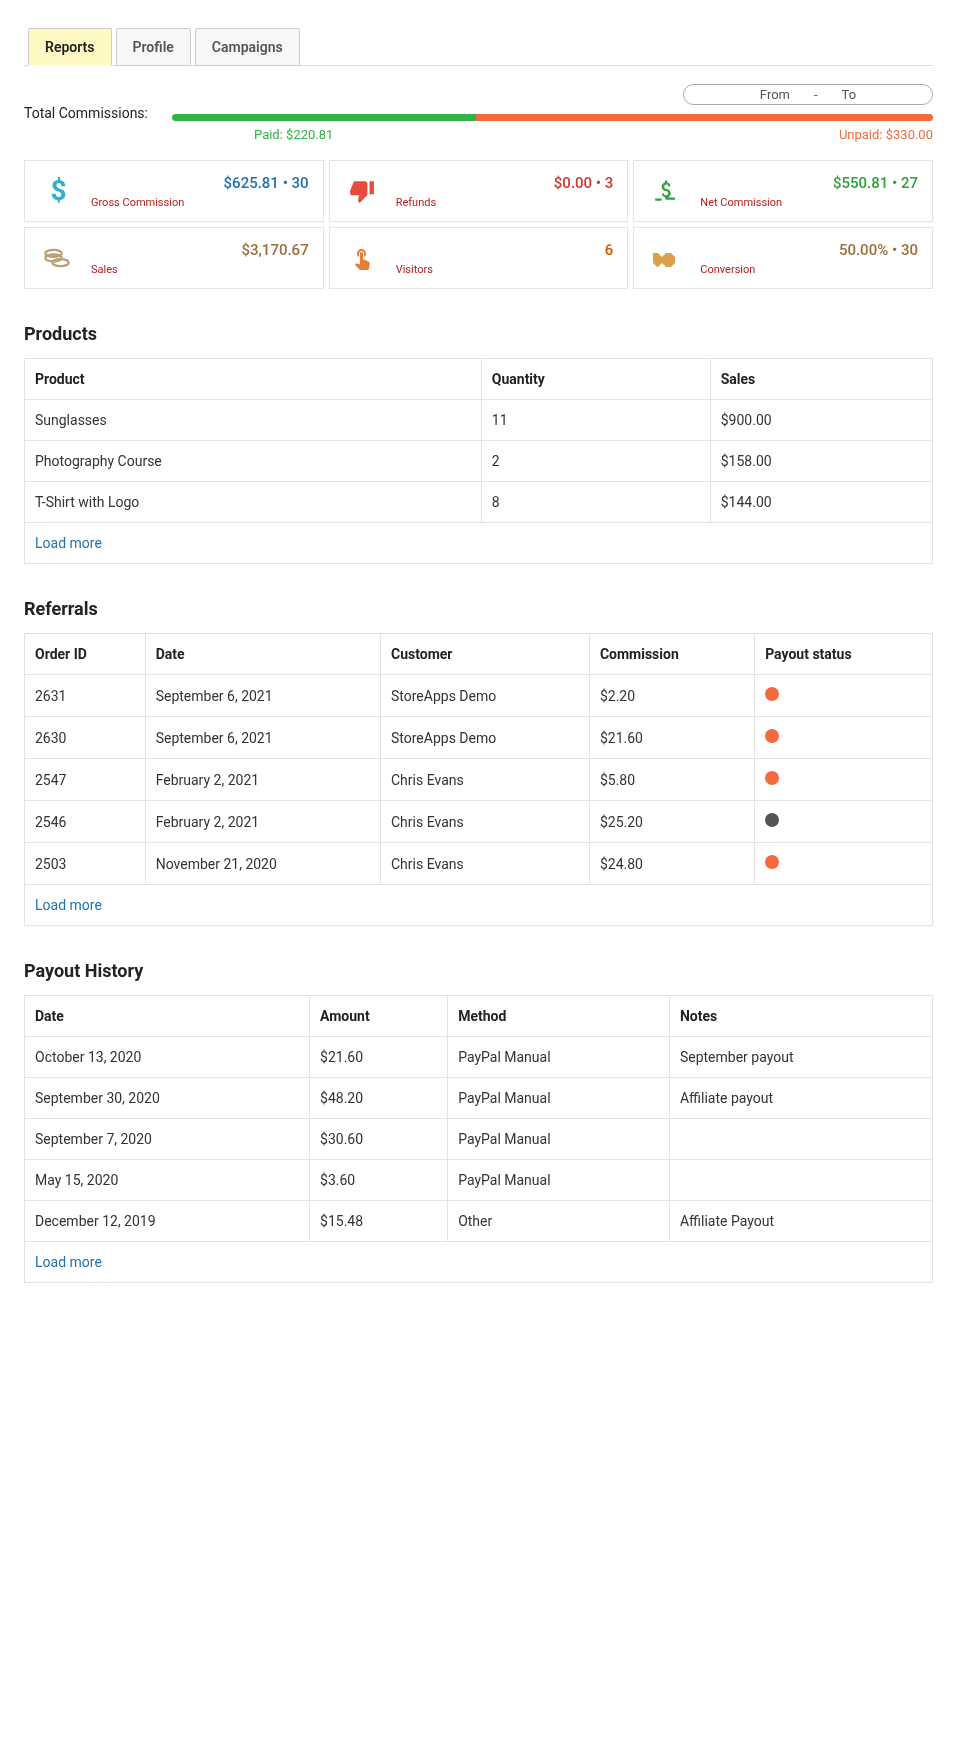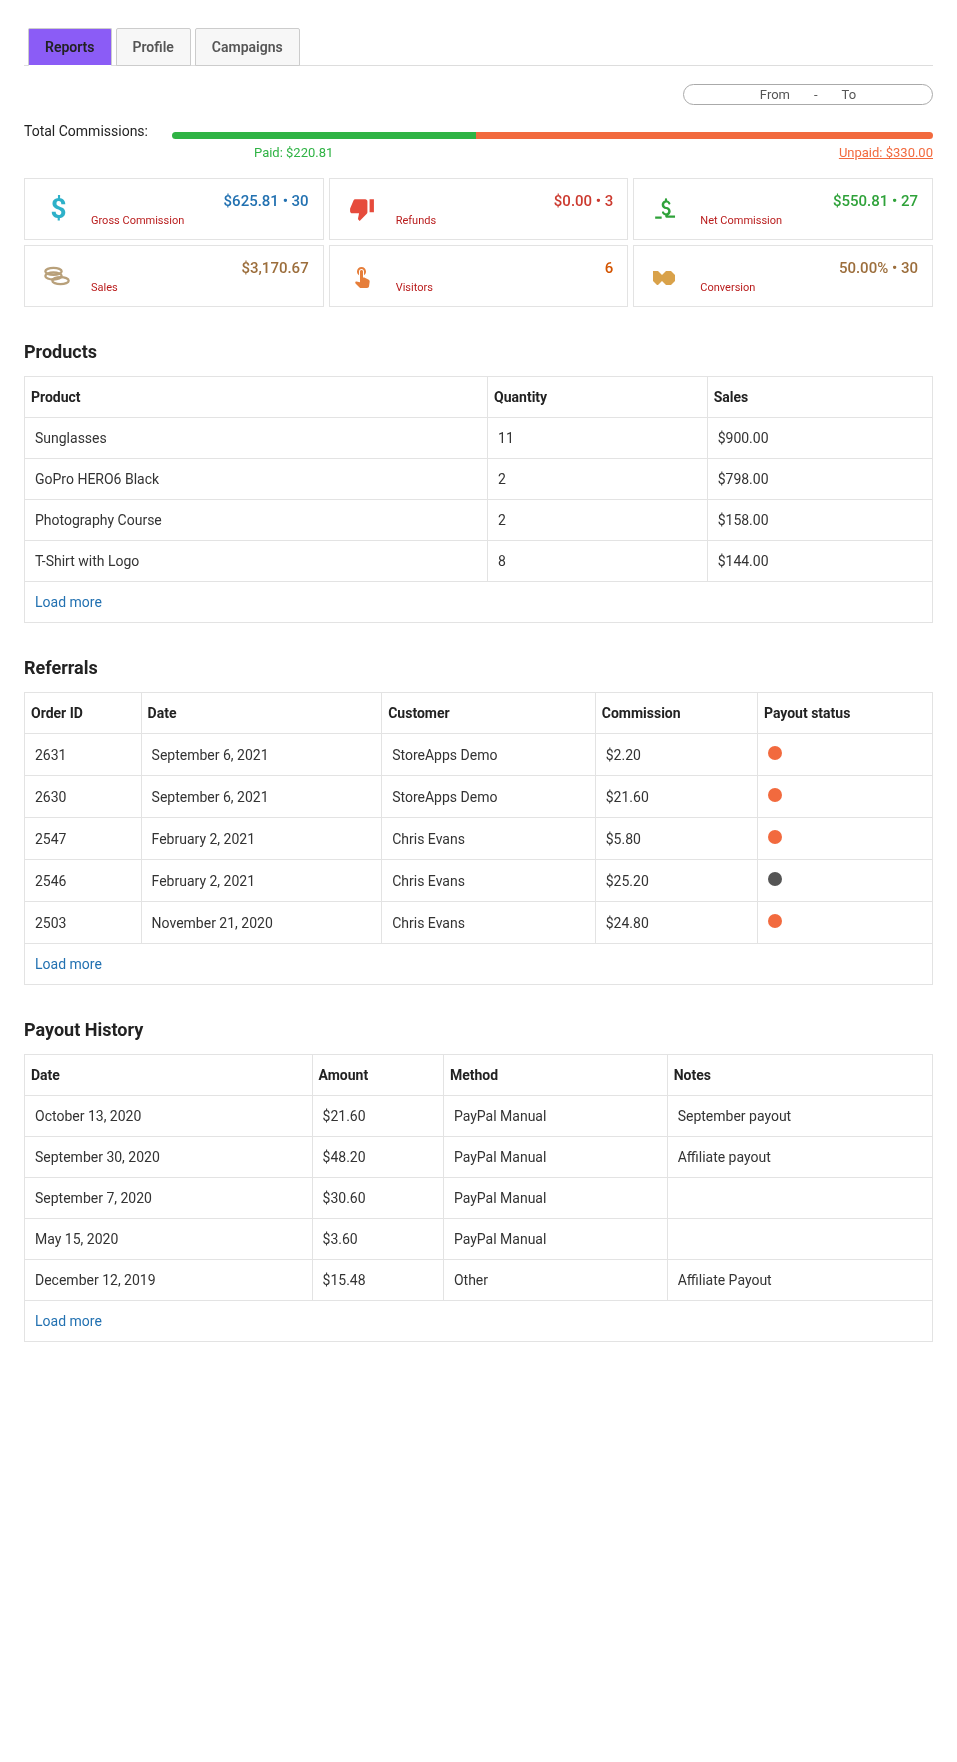--- a/index.html
+++ b/index.html
@@ -23,28 +23,27 @@
     background: #f7f7f7;
     color: #555;
     font-weight: 600;
     margin-right: 4px;
     margin-bottom: -1px;
     border-radius: 2px 2px 0 0;
     cursor: pointer;
     font-size: 14px;
   }
   .tab.active {
-    background: #8b5cf6;
+    background: #fef9c3;
     border-bottom: 1px solid #fff;
     color: #222;
   }
   .date-range-row {
     display: flex;
     justify-content: flex-end;
-    margin-bottom: 18px;
   }
   .date-range {
     border: 1px solid #aaa;
     border-radius: 14px;
     padding: 2px 40px;
     font-size: 13px;
     color: #555;
     display: flex;
     gap: 24px;
     align-items: center;
@@ -73,21 +72,21 @@
   .progress-unpaid { background: #f26a3e; }
   .progress-labels {
     display: flex;
     justify-content: space-between;
     margin-left: 230px;
     font-size: 13px;
     margin-bottom: 18px;
     gap: 42px;
   }
   .paid-label { color: #2fb344; }
-  .unpaid-label { color: #f26a3e; text-decoration: underline; }
+  .unpaid-label { color: #f26a3e; }
   .kpi-grid {
     display: grid;
     grid-template-columns: repeat(3, 1fr);
     gap: 5px;
     margin-bottom: 34px;
   }
   .kpi-card {
     border: 1px solid #e3e3e3;
     padding: 12px 14px;
     display: flex;
@@ -135,21 +134,20 @@
     border: 1px solid #e3e3e3;
     padding: 12px 10px;
     text-align: left;
     font-size: 14px;
     color: #333;
   }
   table.data-table th {
     font-weight: 700;
     color: #222;
     background: #fff;
-    padding-left: 6px;
   }
   .num { text-align: right; }
   .load-more-row td {
     text-align: right;
     border-top: 1px solid #e3e3e3;
   }
   .load-more-link {
     color: #2271b1;
     cursor: pointer;
     font-size: 14px;
@@ -271,25 +269,20 @@
       <th>Product</th>
       <th class="num">Quantity</th>
       <th class="num">Sales</th>
     </tr>
   </thead>
   <tbody id="products-body">
       <tr>
         <td>Sunglasses</td>
     <td class="num">11</td>
     <td class="num">$900.00</td>
-      </tr>
-      <tr>
-        <td>GoPro HERO6 Black</td>
-    <td class="num">2</td>
-    <td class="num">$798.00</td>
       </tr>
       <tr>
         <td>Photography Course</td>
     <td class="num">2</td>
     <td class="num">$158.00</td>
       </tr>
       <tr>
         <td>T-Shirt with Logo</td>
     <td class="num">8</td>
     <td class="num">$144.00</td>

